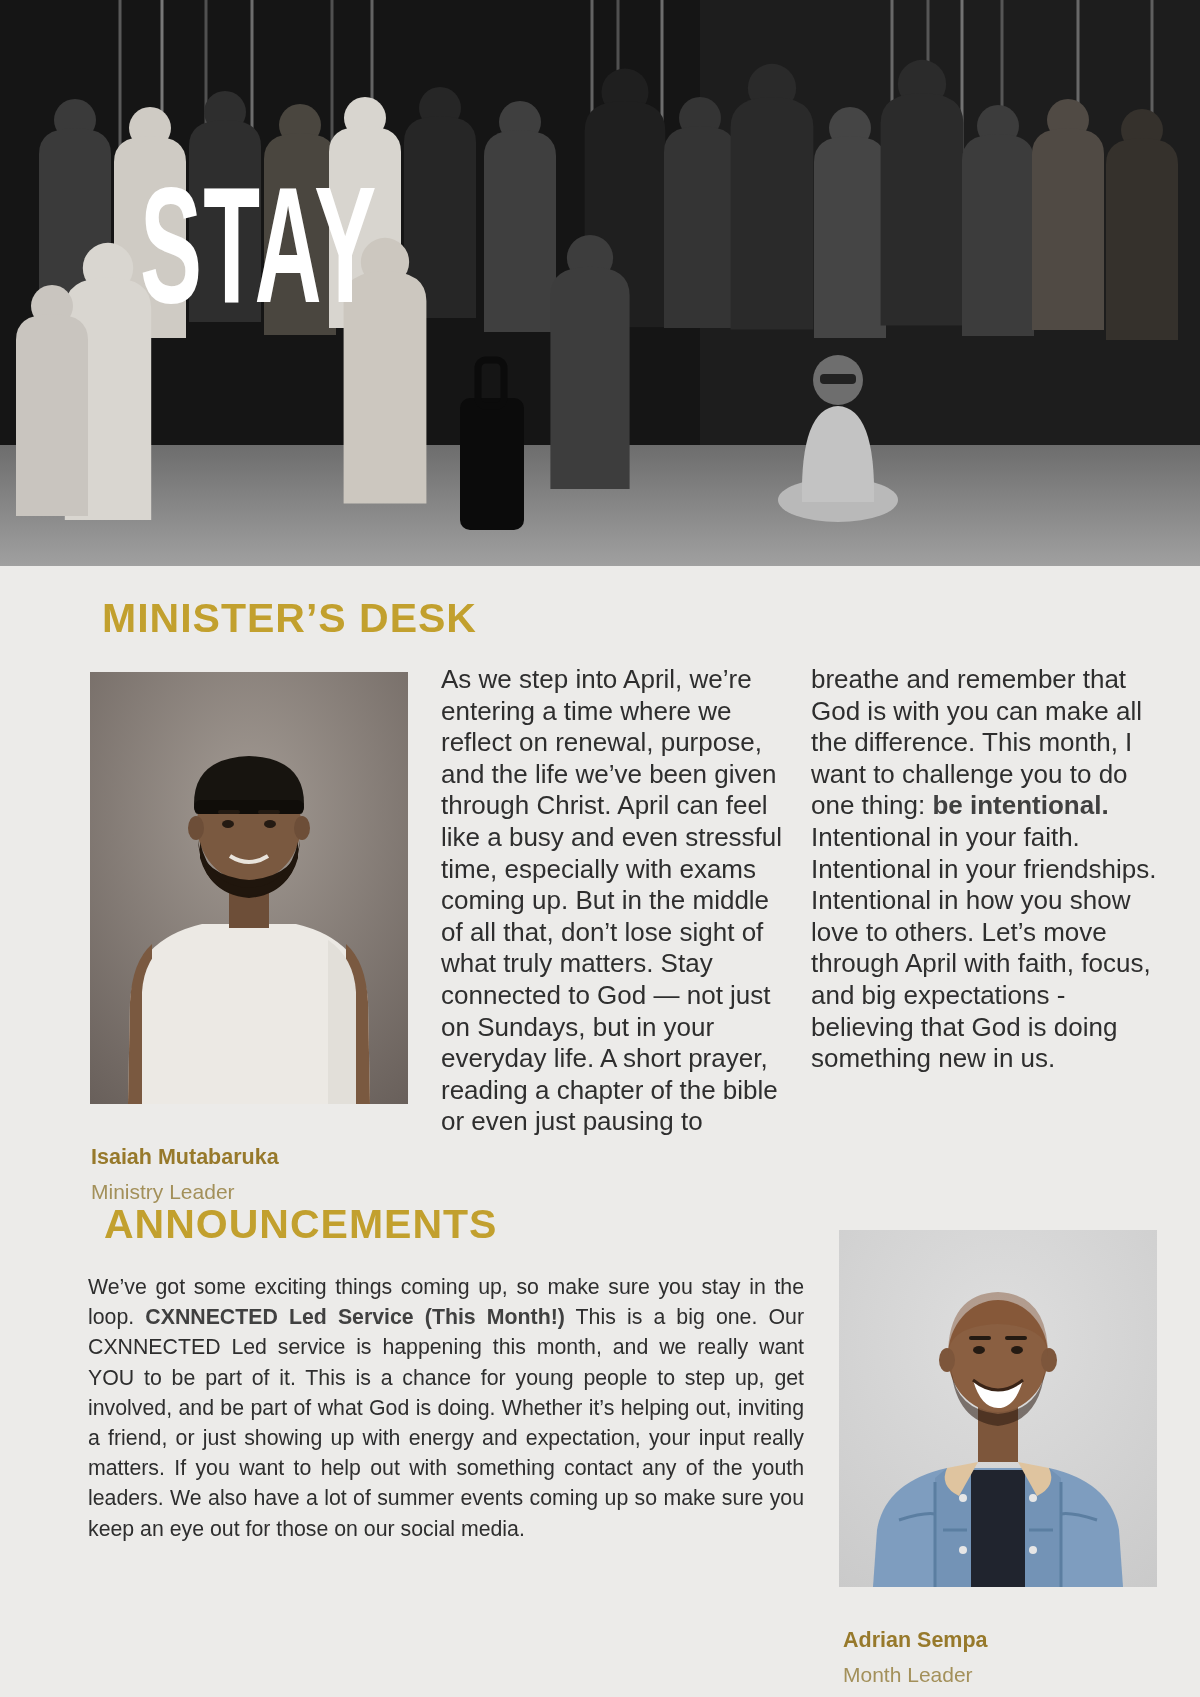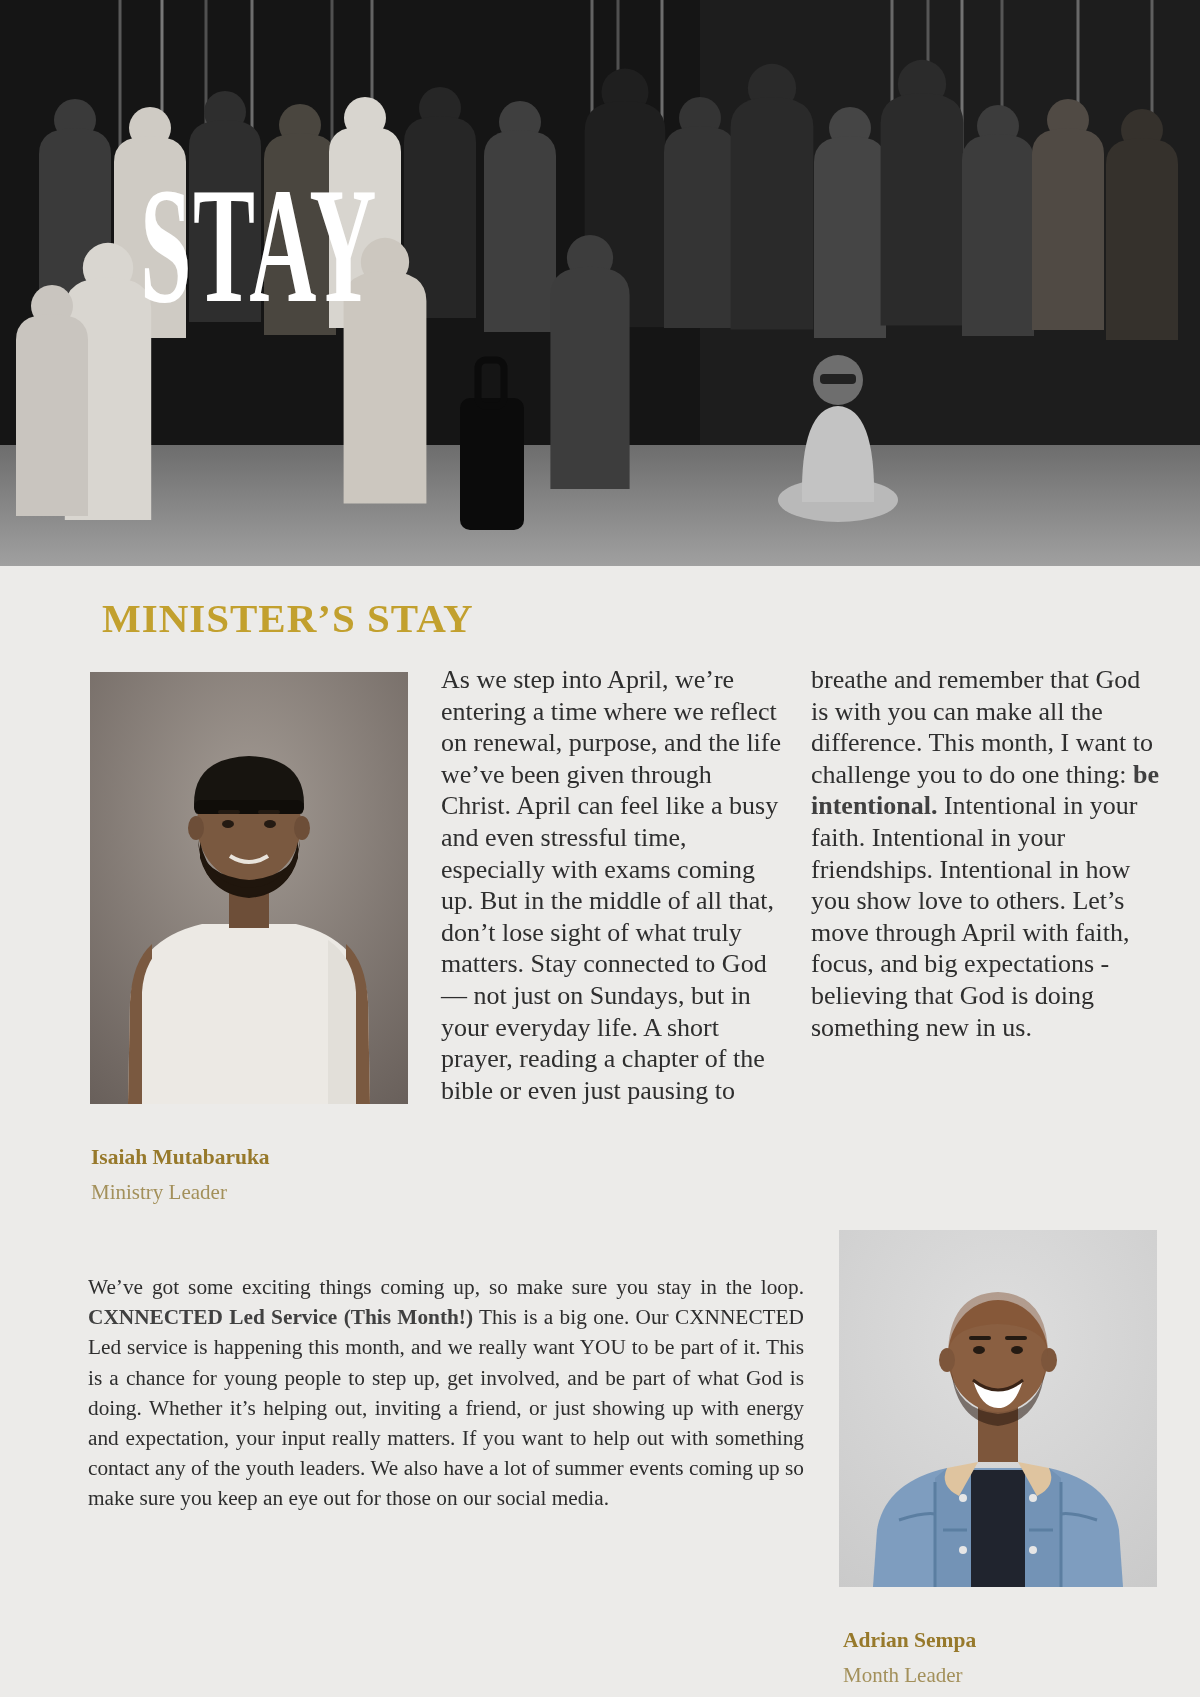--- a/index.html
+++ b/index.html
@@ -1,18 +1,18 @@
 <!DOCTYPE html>
 <html><head>
 <meta charset="utf-8">
 <style>
   html,body{margin:0;padding:0;background:#ECEBE9;}
   .canvas{
     position:relative;width:1200px;height:1697px;background:#ECEBE9;overflow:hidden;
-    font-family:Liberation Serif, serif;color:#2F2F2F;
+    font-family:Liberation Sans, sans-serif;color:#2F2F2F;
   }
   
   .hero{position:absolute;left:0;top:0;width:1200px;height:566px;background:#141414;overflow:hidden;}
   .hero svg{display:block;width:100%;height:100%;}
   .hero-stay{
     position:absolute;left:140px;top:160px;height:170px;display:flex;align-items:center;z-index:3;
   }
   .hero-stay span{
     display:inline-block;font-size:150px;font-weight:bold;color:#ffffff;letter-spacing:2px;
     transform:scale(0.62,1.10);transform-origin:left center;white-space:nowrap;line-height:1;
@@ -127,21 +127,21 @@
           <circle cx="0" cy="-78" r="25" fill="#6e6e6e"></circle>
           <rect x="-18" y="-84" width="36" height="10" rx="4" fill="#222"></rect>
         </g>
       </g>
     </svg>
     <div class="hero-stay">
       <span>STAY</span>
     </div>
   </div>
 
-  <div class="section-heading md-heading">MINISTER’S STAY</div>
+  <div class="section-heading md-heading">MINISTER’S DESK</div>
 
   <div class="portrait isaiah-photo">
     <svg viewBox="0 0 318 432" aria-hidden="true">
       <defs>
         <radialGradient id="ibg" cx="50%" cy="32%" r="85%">
           <stop offset="0" stop-color="#a29a93"></stop>
             <stop offset="1" stop-color="#685f5a"></stop>
         </radialGradient>
       </defs>
       <rect width="318" height="432" fill="url(#ibg)"></rect>
@@ -174,20 +174,21 @@
   </div>
 
   <div class="md-col md-col1">As we step into April, we’re entering a time where we reflect on renewal, purpose, and the life we’ve been given through Christ. April can feel like a busy and even stressful time, especially with exams coming up. But in the middle of all that, don’t lose sight of what truly matters. Stay connected to God — not just on Sundays, but in your everyday life. A short prayer, reading a chapter of the bible or even just pausing to</div>
   <div class="md-col md-col2"><span>breathe and remember that God is with you can make all the difference. This month, I want to challenge you to do one thing: </span><b class="inline-bold">be intentional.</b><span> Intentional in your faith. Intentional in your friendships. Intentional in how you show love to others. Let’s move through April with faith, focus, and big expectations - believing that God is doing something new in us.</span></div>
 
   <div class="caption isaiah-caption">
     <div class="cap-name">Isaiah Mutabaruka</div>
     <div class="cap-role">Ministry Leader</div>
   </div>
 
+  <div class="section-heading ann-heading">ANNOUNCEMENTS</div>
 
   <div class="ann-body"><span>We’ve got some exciting things coming up, so make sure you stay in the loop. </span><b class="inline-bold">CXNNECTED Led Service (This Month!)</b><span> This is a big one. Our CXNNECTED Led service is happening this month, and we really want YOU to be part of it. This is a chance for young people to step up, get involved, and be part of what God is doing. Whether it’s helping out, inviting a friend, or just showing up with energy and expectation, your input really matters. If you want to help out with something contact any of the youth leaders. We also have a lot of summer events coming up so make sure you keep an eye out for those on our social media.</span></div>
 
   <div class="portrait adrian-photo">
     <svg viewBox="0 0 318 357" aria-hidden="true">
       <defs>
         <radialGradient id="abg" cx="50%" cy="30%" r="90%">
           <stop offset="0" stop-color="#dedede"></stop>
             <stop offset="1" stop-color="#c9c9c9"></stop>
         </radialGradient>

